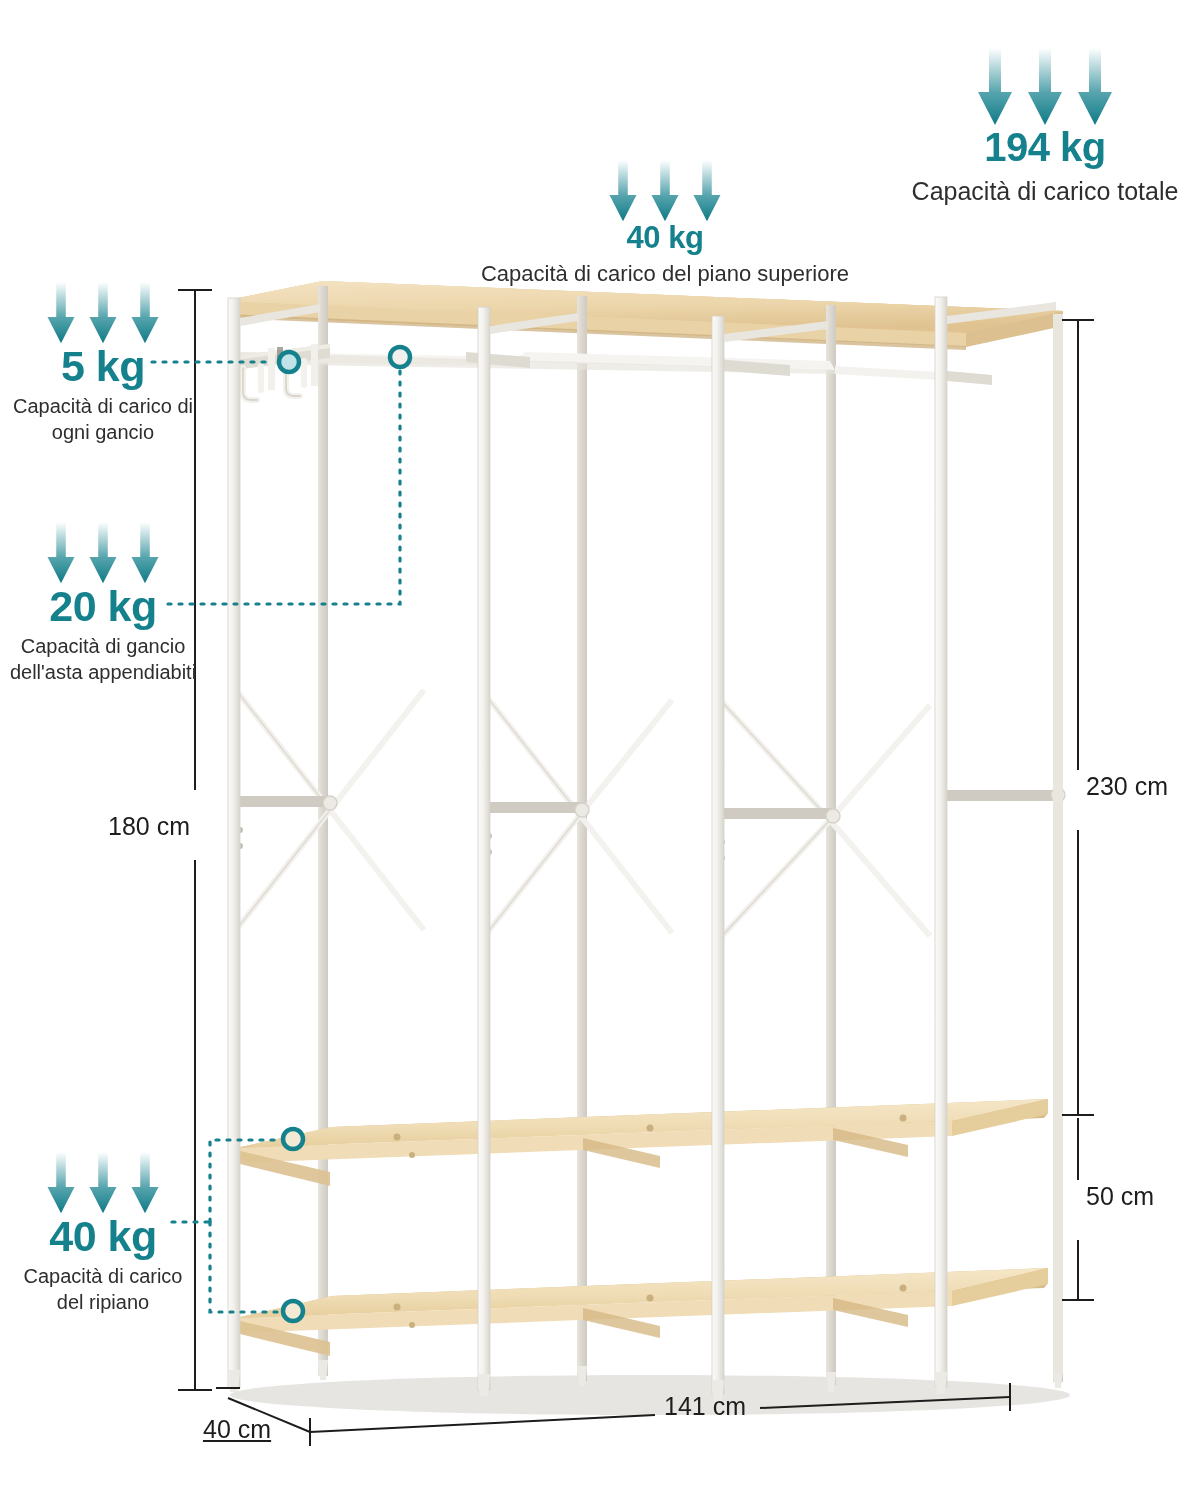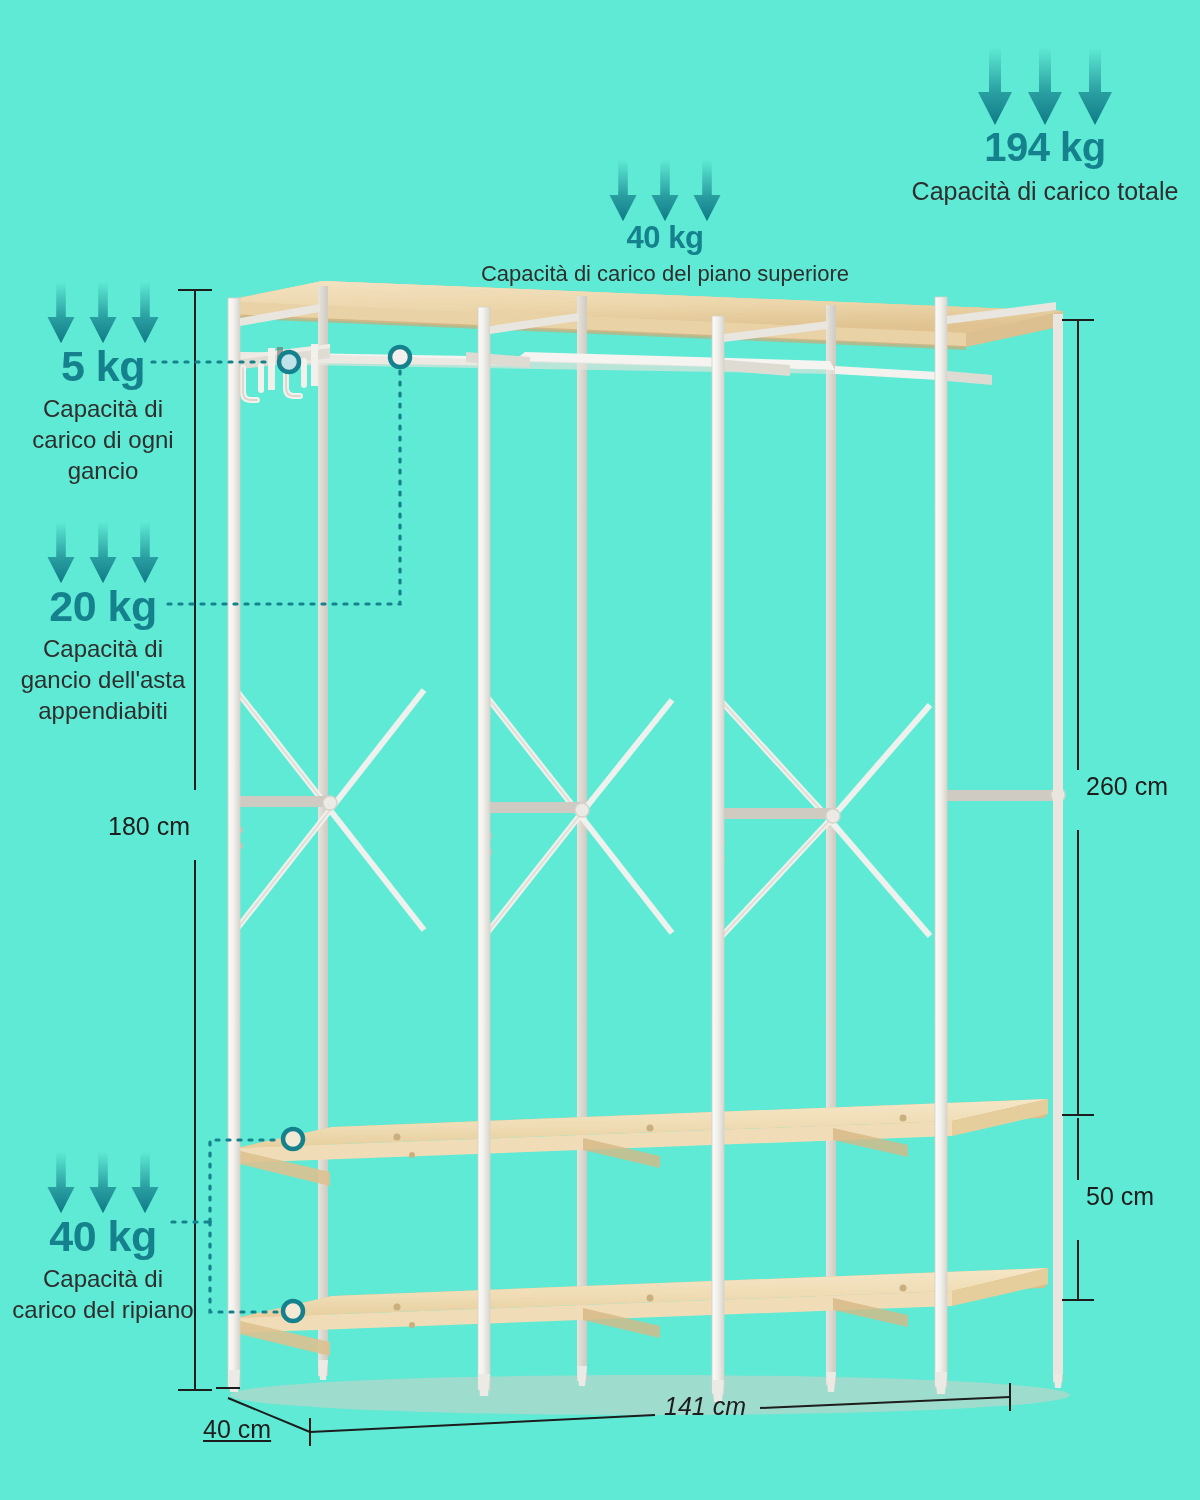--- a/index.html
+++ b/index.html
@@ -4,21 +4,21 @@
 <style>
   html, body {
     margin: 0;
     padding: 0;
     background: #e2dfd9;
   }
   #stage {
     position: relative;
     width: 1200px;
     height: 1500px;
-    background: #5eead4;
+    background: #ffffff;
     overflow: hidden;
     font-family: "Liberation Sans", sans-serif;
     -webkit-font-smoothing: antialiased;
   }
   
   .callout { position: absolute; text-align: center; }
   .kg {
     color: #14818d;
     font-weight: bold;
     letter-spacing: -0.5px;
@@ -26,21 +26,21 @@
   }
   .desc {
     color: #2e2e2e;
     line-height: 1.28;
   }
   .c-topright .kg   { font-size: 40px; }
   .c-topright .desc { font-size: 25px; margin-top: 7px; }
   .c-topmid  .kg    { font-size: 31px; }
   .c-topmid  .desc  { font-size: 22px; margin-top: 5px; }
   .c-left .kg       { font-size: 43px; }
-  .c-left .desc     { font-size: 24px; margin-top: 5px; }
+  .c-left .desc     { font-size: 20px; margin-top: 5px; }
 
   
   .arrows { display: flex; justify-content: center; gap: 14px; }
   .arrow { display: block; }
 
   
   .dim {
     position: absolute;
     color: #1d1d1d;
     font-size: 25px;
@@ -365,18 +365,18 @@
       </svg>
       <svg class="arrow" width="30" height="62" viewBox="0 0 36 78">
         <path d="M12,0 L24,0 L24,44 L35,44 L18,77 L1,44 L12,44 Z" fill="url(#ag1)"></path>
       </svg>
     </div>
     <div class="kg">40 kg</div>
     <div class="desc">Capacità di carico del ripiano</div>
   </div>
 
   <div class="dim" style="left:108px; top:812px;">180 cm</div>
-  <div class="dim" style="left:1086px; top:772px;">260 cm</div>
+  <div class="dim" style="left:1086px; top:772px;">230 cm</div>
   <div class="dim" style="left:1086px; top:1182px;">50 cm</div>
-  <div class="dim" style="left:664px; top:1392px;font-style:italic;">141 cm</div>
+  <div class="dim" style="left:664px; top:1392px;">141 cm</div>
   <div class="dim" style="left:203px; top:1415px;text-decoration:underline;">40 cm</div>
 
 </div>
 
 </body></html>

